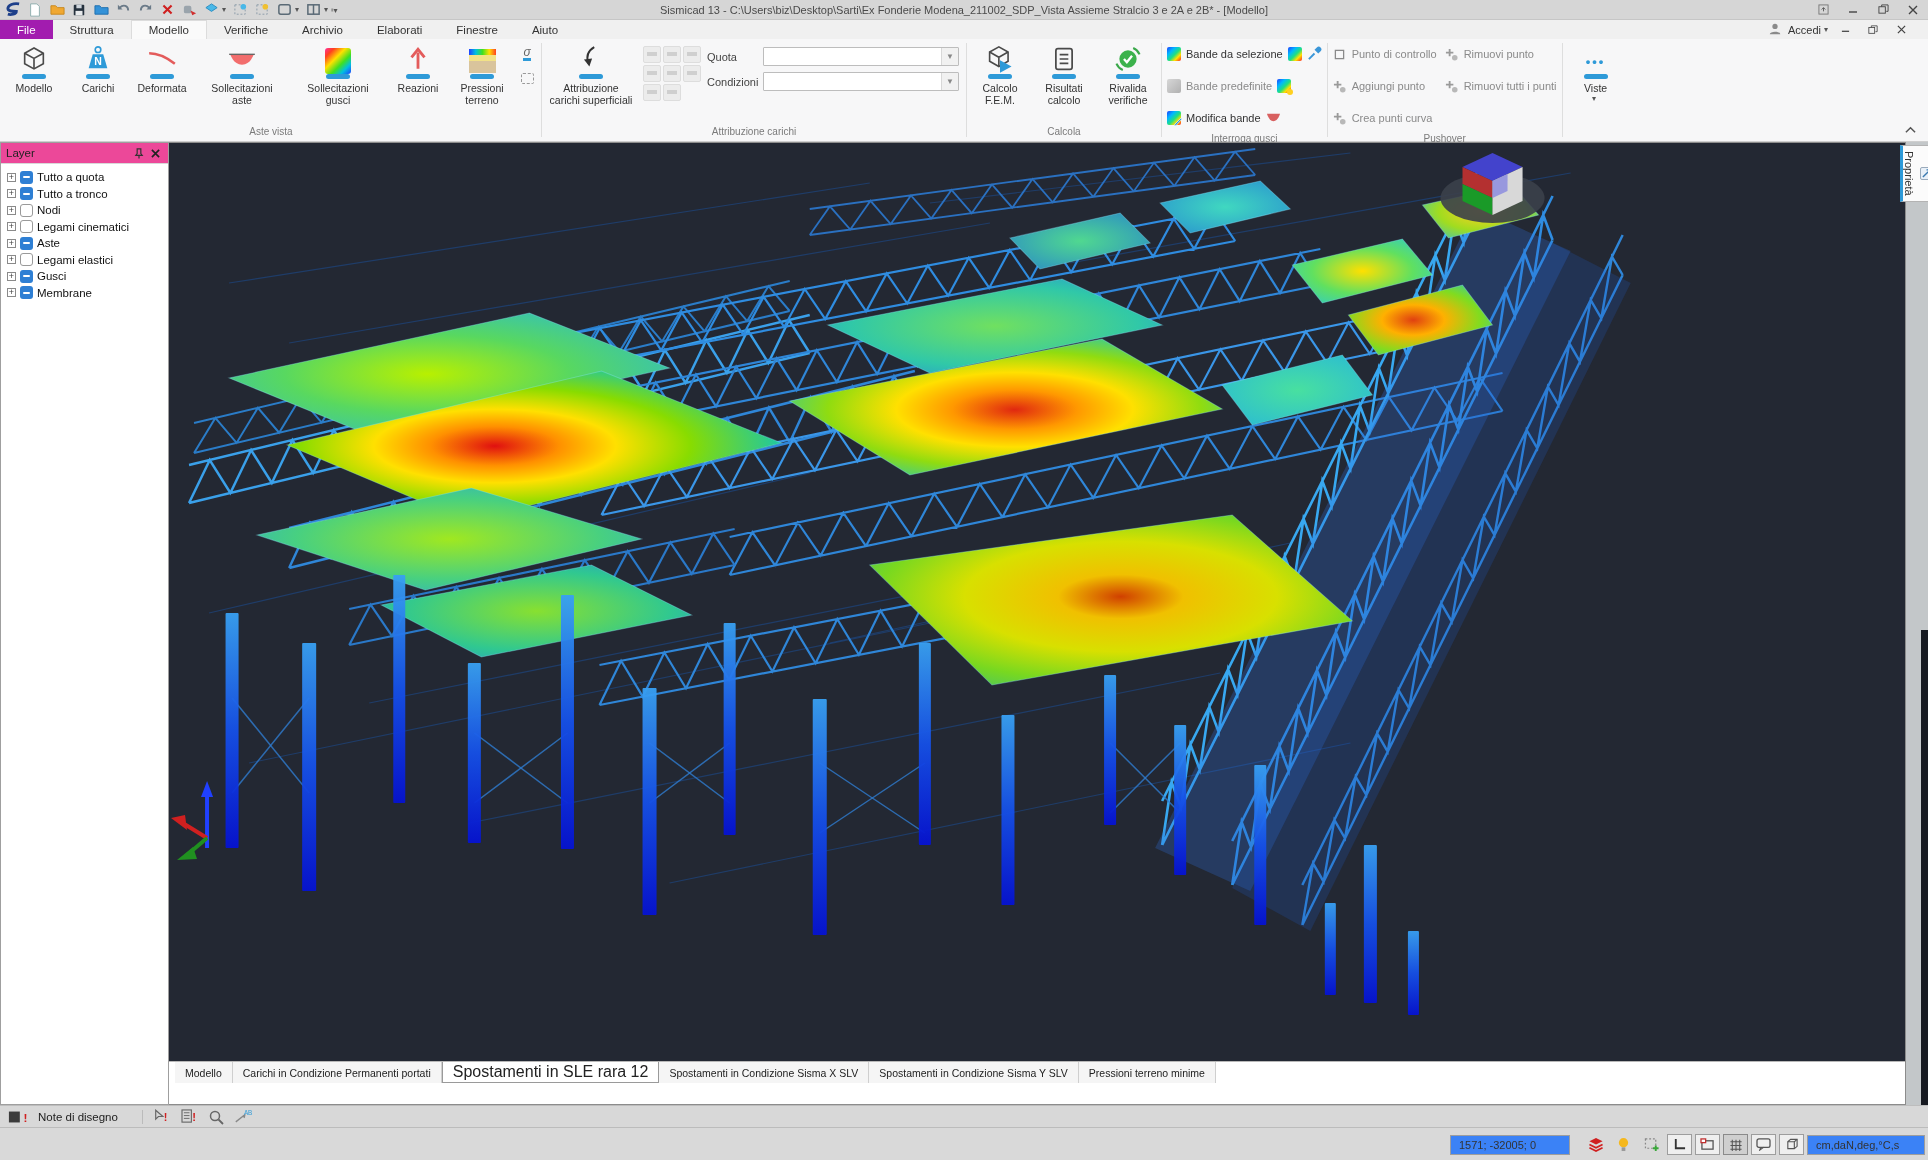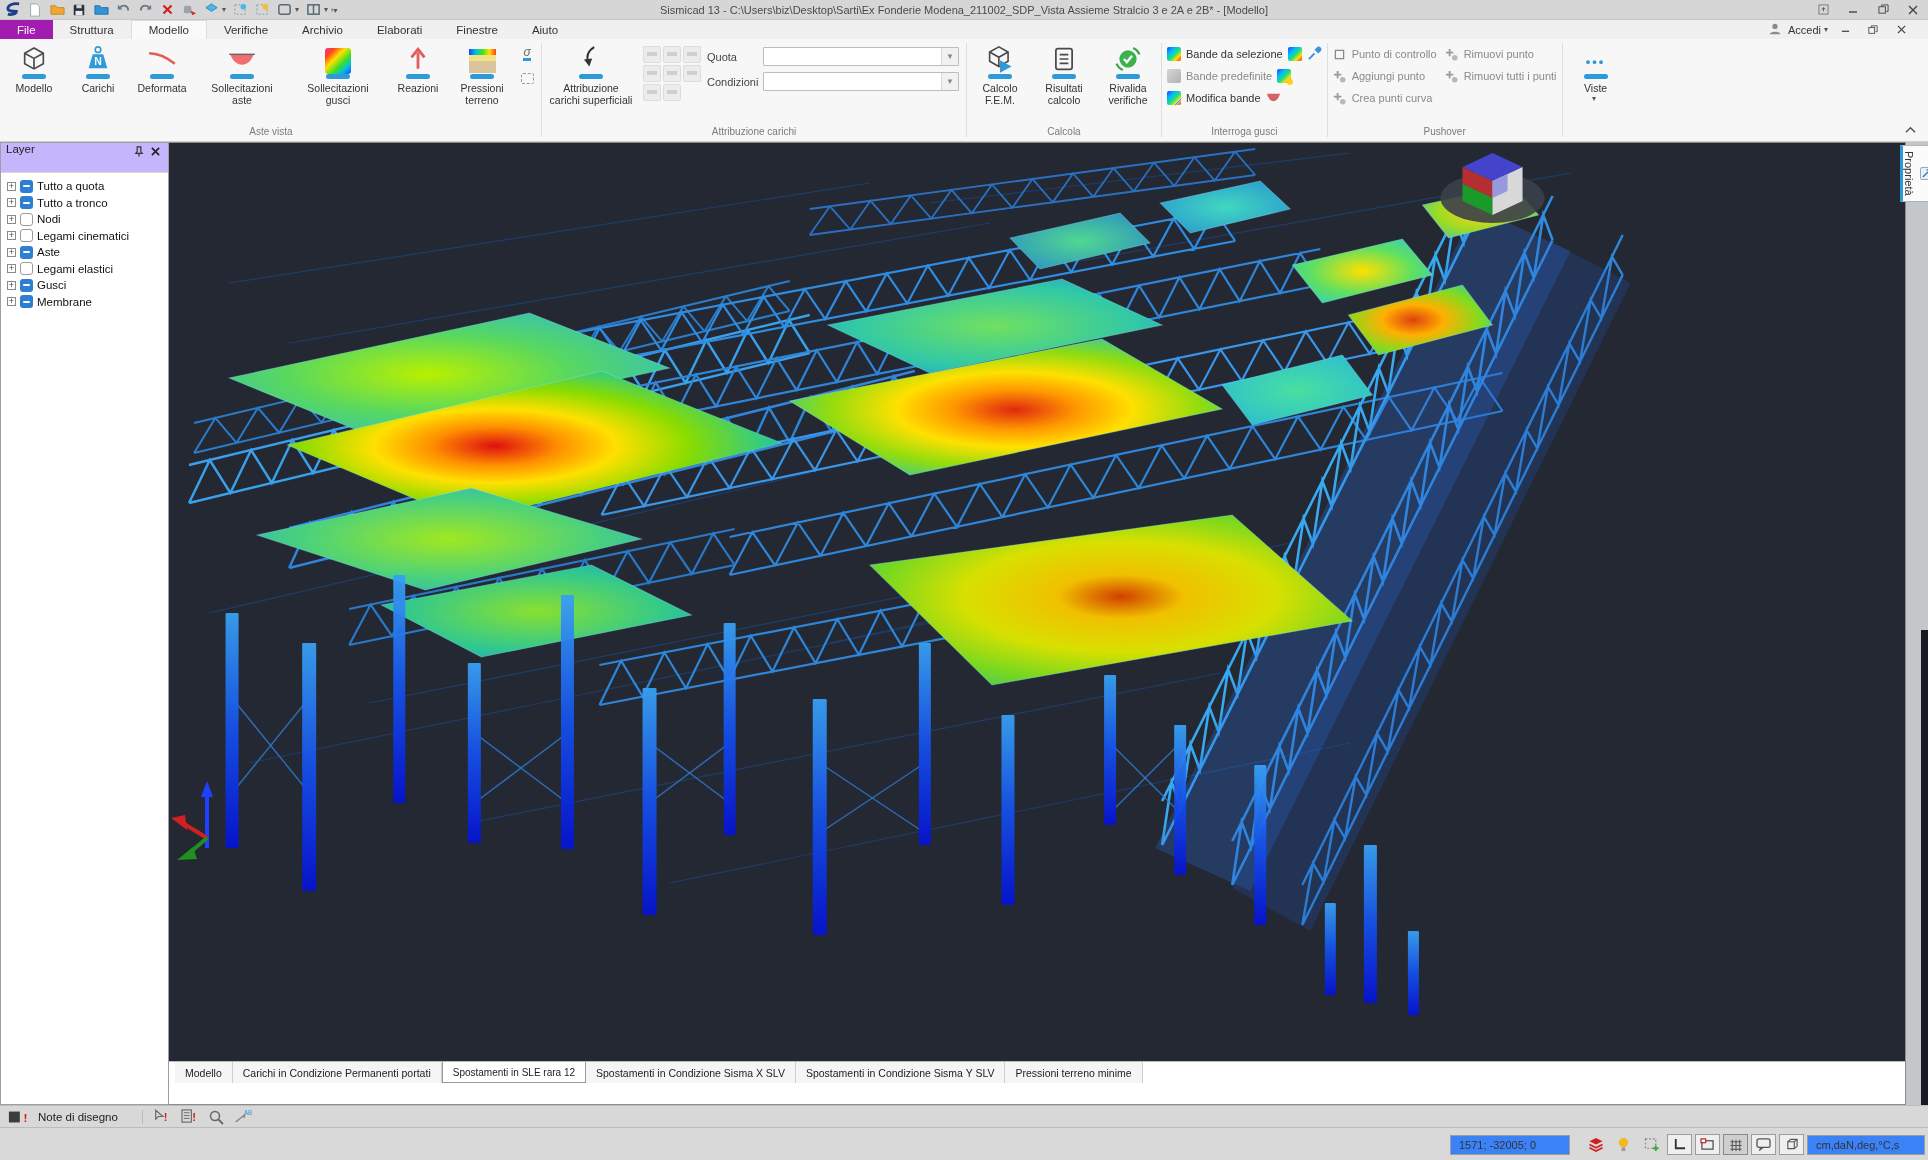--- a/index.html
+++ b/index.html
@@ -35,45 +35,45 @@
 .sigchar{font-size:12px;color:#666;font-style:italic;border-bottom:3px solid #2e9ad8;line-height:11px}
 .dashbox{width:13px;height:11px;border:1px dashed #9a9a9a;border-radius:2px}
 .gridicons{display:grid;grid-template-columns:repeat(3,18px);grid-auto-rows:17px;gap:2px;padding:7px 4px}
 .gi{background:#ececec;border:1px solid #ddd;border-radius:2px;position:relative}
 .gi::after{content:"";position:absolute;left:3px;top:5px;right:3px;height:4px;background:#cfcfcf}
 .fields{display:flex;flex-direction:column;gap:6px;padding:8px 6px 0 2px}
 .field{display:flex;align-items:center;font-size:11px;color:#444}
 .field .flabel{width:56px}
 .combo{width:196px;height:19px;background:#fff;border:1px solid #bdbdbd;position:relative;border-radius:1px}
 .combo .arrow{position:absolute;right:0;top:0;bottom:0;width:17px;background:#f1f1f1;border-left:1px solid #d8d8d8;display:flex;align-items:center;justify-content:center;font-size:8px;color:#888}
-.menu-col{display:flex;flex-direction:column;gap:4px;padding:6px 4px;font-size:11px;color:#333}
+.menu-col{display:flex;flex-direction:column;gap:14px;padding:6px 4px;font-size:11px;color:#333}
 .mrow{display:flex;align-items:center;gap:5px;height:18px;white-space:nowrap}
 .rb15{width:14px;height:14px;border-radius:2px;background:linear-gradient(135deg,#2040ff,#00b8ff 30%,#20e080 55%,#ffe000 75%,#ff2020)}
 .rb15.gray{background:linear-gradient(135deg,#cfcfcf,#9f9f9f);opacity:.8}
 .pico{width:14px;height:14px;display:flex;align-items:center;justify-content:center;color:#8a8a8a}
 .ribbon-collapse{position:absolute;right:12px;bottom:3px;color:#555}
 
 .workspace{display:flex;height:963px;background:#c9c9c9}
 .layer-panel{width:169px;background:#fff;border:1px solid #9f9f9f;display:flex;flex-direction:column}
-.panel-hd{height:30px;display:flex;padding:0 5px;font-size:11.5px;color:#222;background:#c4b5fd;border-bottom:1px solid #d8d8d8}
+.panel-hd{height:21px;display:flex;align-items:center;padding:0 5px;font-size:11.5px;color:#222;background:#ec4899;border-bottom:1px solid #d8d8d8}
 .panel-hd .sp{flex:1}
 .phbtn{width:16px;height:16px;display:flex;align-items:center;justify-content:center;color:#333}
 .tree{padding:5px 0 0 6px;font-size:11.5px;color:#111}
 .titem{display:flex;align-items:center;gap:4px;height:16.5px}
 .expander{width:9px;height:9px;border:1px solid #8a8a8a;background:#fff;font-size:9px;line-height:7px;text-align:center;color:#444;flex:none}
 .cb{width:13px;height:13px;border-radius:3px;flex:none;position:relative}
 .cb.partial{background:#2e7fd4}
 .cb.partial .dash{position:absolute;left:3px;right:3px;top:5.5px;height:2px;background:#fff;border-radius:1px}
 .cb.unchecked{background:#fff;border:1px solid #9a9a9a}
 .doc-area{width:1737px;display:flex;flex-direction:column;background:#fff;border:1px solid #8c8c8c;border-left:none}
 .viewport{height:918px;background:#232833;position:relative;overflow:hidden}
 .viewport svg{display:block}
 .doc-tabs{height:22px;display:flex;align-items:stretch;background:#fff;border-top:1px solid #b8b8b8;font-size:10.5px;padding-left:6px}
 .dtab{padding:0 10px;display:flex;align-items:center;color:#222;border-right:1px solid #cfcfcf;white-space:nowrap;background:#f5f5f5}
-.dtab.active{background:#fff;border:1px solid #9a9a9a;border-top:none;font-size:10px}
+.dtab.active{background:#fff;border:1px solid #9a9a9a;border-top:none;font-size:16px}
 .doc-blank{flex:1;background:#fff}
 .right-strip{width:22px;background:#c3c7c9;position:relative;display:flex;flex-direction:column;align-items:center}
 .prop-tab{margin-top:3px;background:#fbfbfb;border:1px solid #b3b3b3;border-left:3px solid #2e9ad8;writing-mode:vertical-rl;font-size:11px;color:#333;padding:5px 0;display:flex;flex-direction:column;align-items:center;gap:5px}
 .prop-ico{width:13px;height:13px;background:#e8f0f8;border:1px solid #9ab;border-radius:2px;writing-mode:horizontal-tb;display:flex;align-items:center;justify-content:center}
 .darkedge{position:absolute;right:0;top:488px;bottom:0;width:7px;background:#171a21}
 
 .notes-bar{height:22px;background:#d8d8d8;border-top:1px solid #bdbdbd;display:flex;align-items:center;gap:10px;padding-left:8px;font-size:11.5px;color:#222}
 .nsep{width:1px;height:14px;background:#bbb}
 .nicon{display:flex;align-items:center;justify-content:center;height:16px}
 .statusbar{height:34px;background:#d9d9d9;border-top:1px solid #bcbcbc;display:flex;align-items:center;justify-content:flex-end;gap:3px;padding-right:3px}

